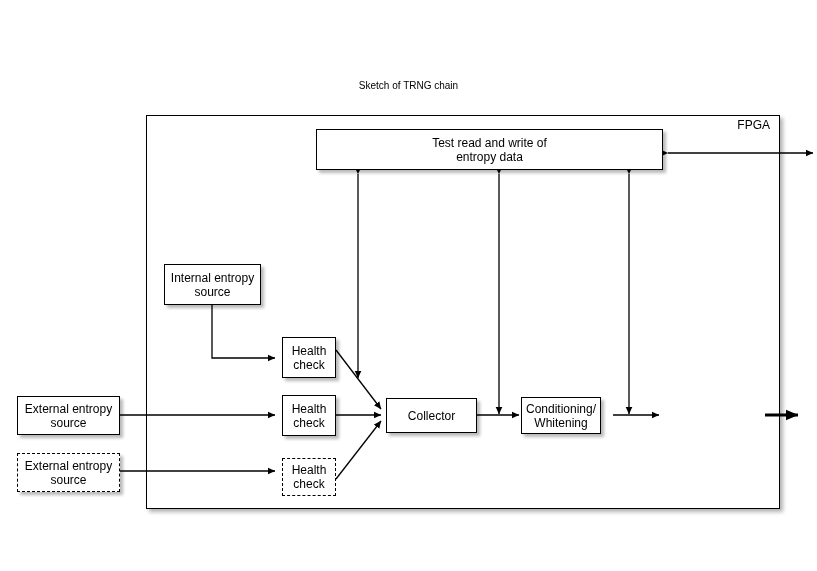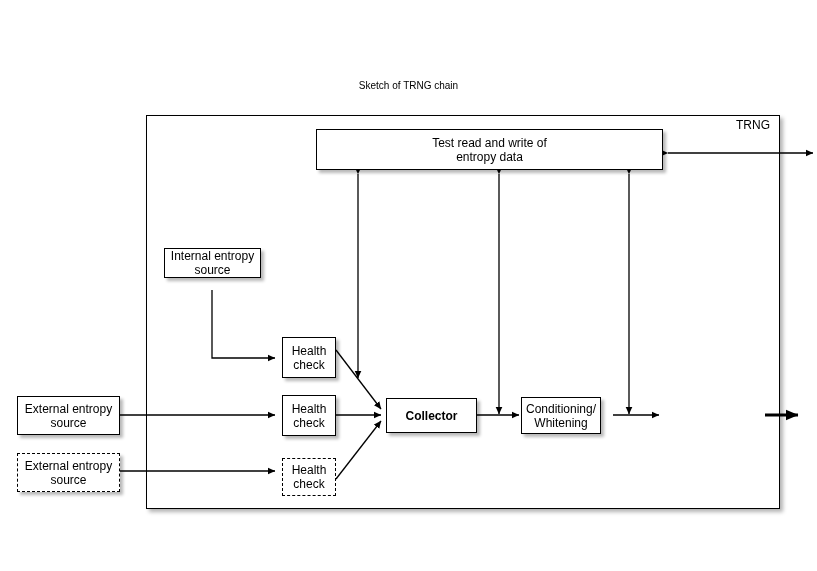--- a/index.html
+++ b/index.html
@@ -75,21 +75,21 @@
   }
 </style>
 </head>
 <body>
 
 <div id="canvas">
 
   <div class="title">Sketch of TRNG chain</div>
 
   <div class="fpga-box"></div>
-  <div class="fpga-label">TRNG</div>
+  <div class="fpga-label">FPGA</div>
 
   <svg class="layer" viewBox="0 0 817 571">
     <defs>
       <marker id="ah" markerWidth="9" markerHeight="9" refX="8" refY="4.5" orient="auto" markerUnits="userSpaceOnUse">
         <path d="M0,0.7 L8.6,4.5 L0,8.3 z" fill="#000000"></path>
       </marker>
       <marker id="ahs" markerWidth="8" markerHeight="8" refX="7.2" refY="4" orient="auto" markerUnits="userSpaceOnUse">
         <path d="M0,0.6 L7.4,4 L0,7.4 z" fill="#000000"></path>
       </marker>
       <marker id="ahb" markerWidth="13" markerHeight="12" refX="12" refY="6" orient="auto" markerUnits="userSpaceOnUse">
@@ -125,33 +125,33 @@
     </g>
 
     <g stroke="#000000" stroke-width="3" fill="none">
       <path d="M765,415 L798,415" marker-end="url(#ahb)"></path>
     </g>
   </svg>
 
   <div class="node shadowed" style="left:316px; top:129px; width:347px; height:41px;">Test read and write of
 entropy data</div>
 
-  <div class="node shadowed" style="left:164px; top:248px; width:97px; height:30px;">Internal entropy
+  <div class="node shadowed" style="left:164px; top:264px; width:97px; height:41px;">Internal entropy
 source</div>
 
   <div class="node shadowed" style="left:282px; top:337px; width:54px; height:41px;">Health
 check</div>
 
   <div class="node shadowed" style="left:17px; top:396px; width:103px; height:39px;">External entropy
 source</div>
 
   <div class="node shadowed" style="left:282px; top:395px; width:54px; height:41px;">Health
 check</div>
 
-  <div class="node shadowed" style="left:386px; top:398px; width:91px; height:35px;font-weight:bold;">Collector</div>
+  <div class="node shadowed" style="left:386px; top:398px; width:91px; height:35px;">Collector</div>
 
   <div class="node shadowed" style="left:521px; top:397px; width:80px; height:37px;">Conditioning/
 Whitening</div>
 
 
   <div class="node dashed shadowed" style="left:17px; top:453px; width:103px; height:39px;">External entropy
 source</div>
 
   <div class="node dashed" style="left:282px; top:458px; width:54px; height:38px;">Health
 check</div>

